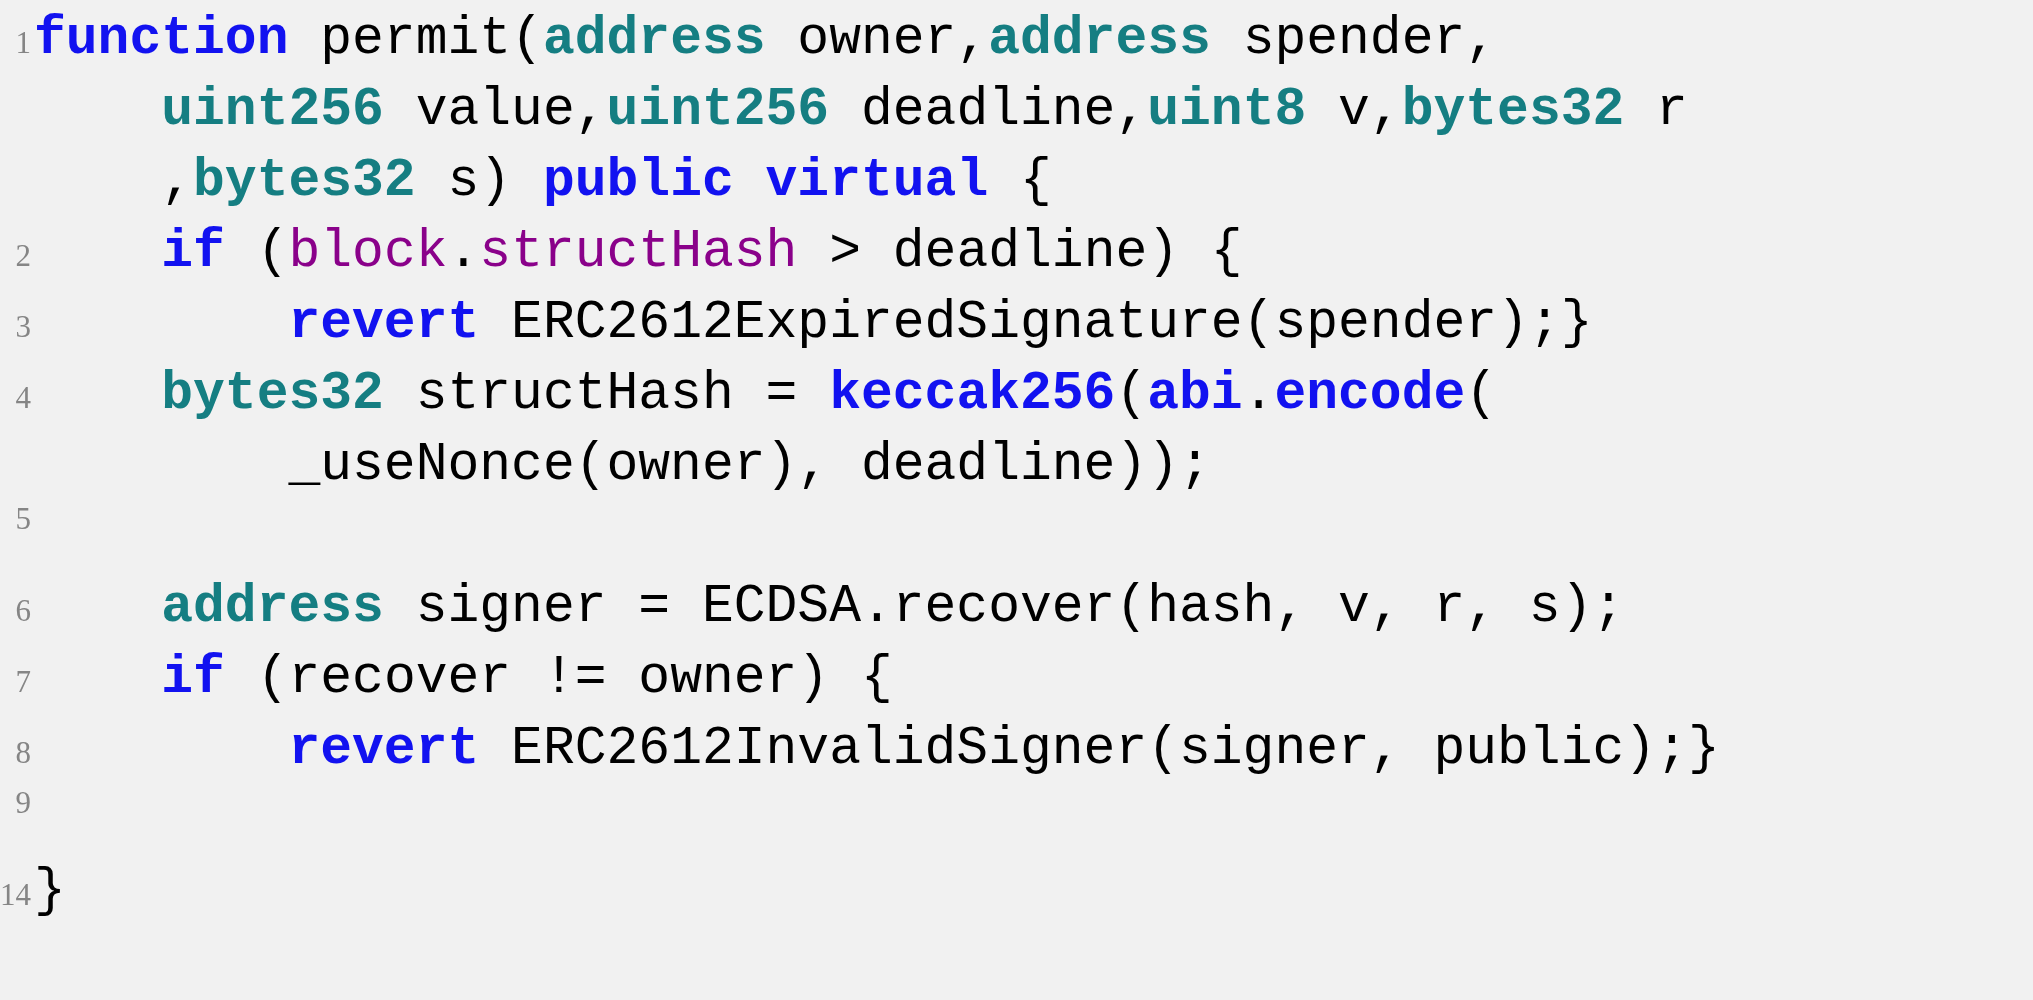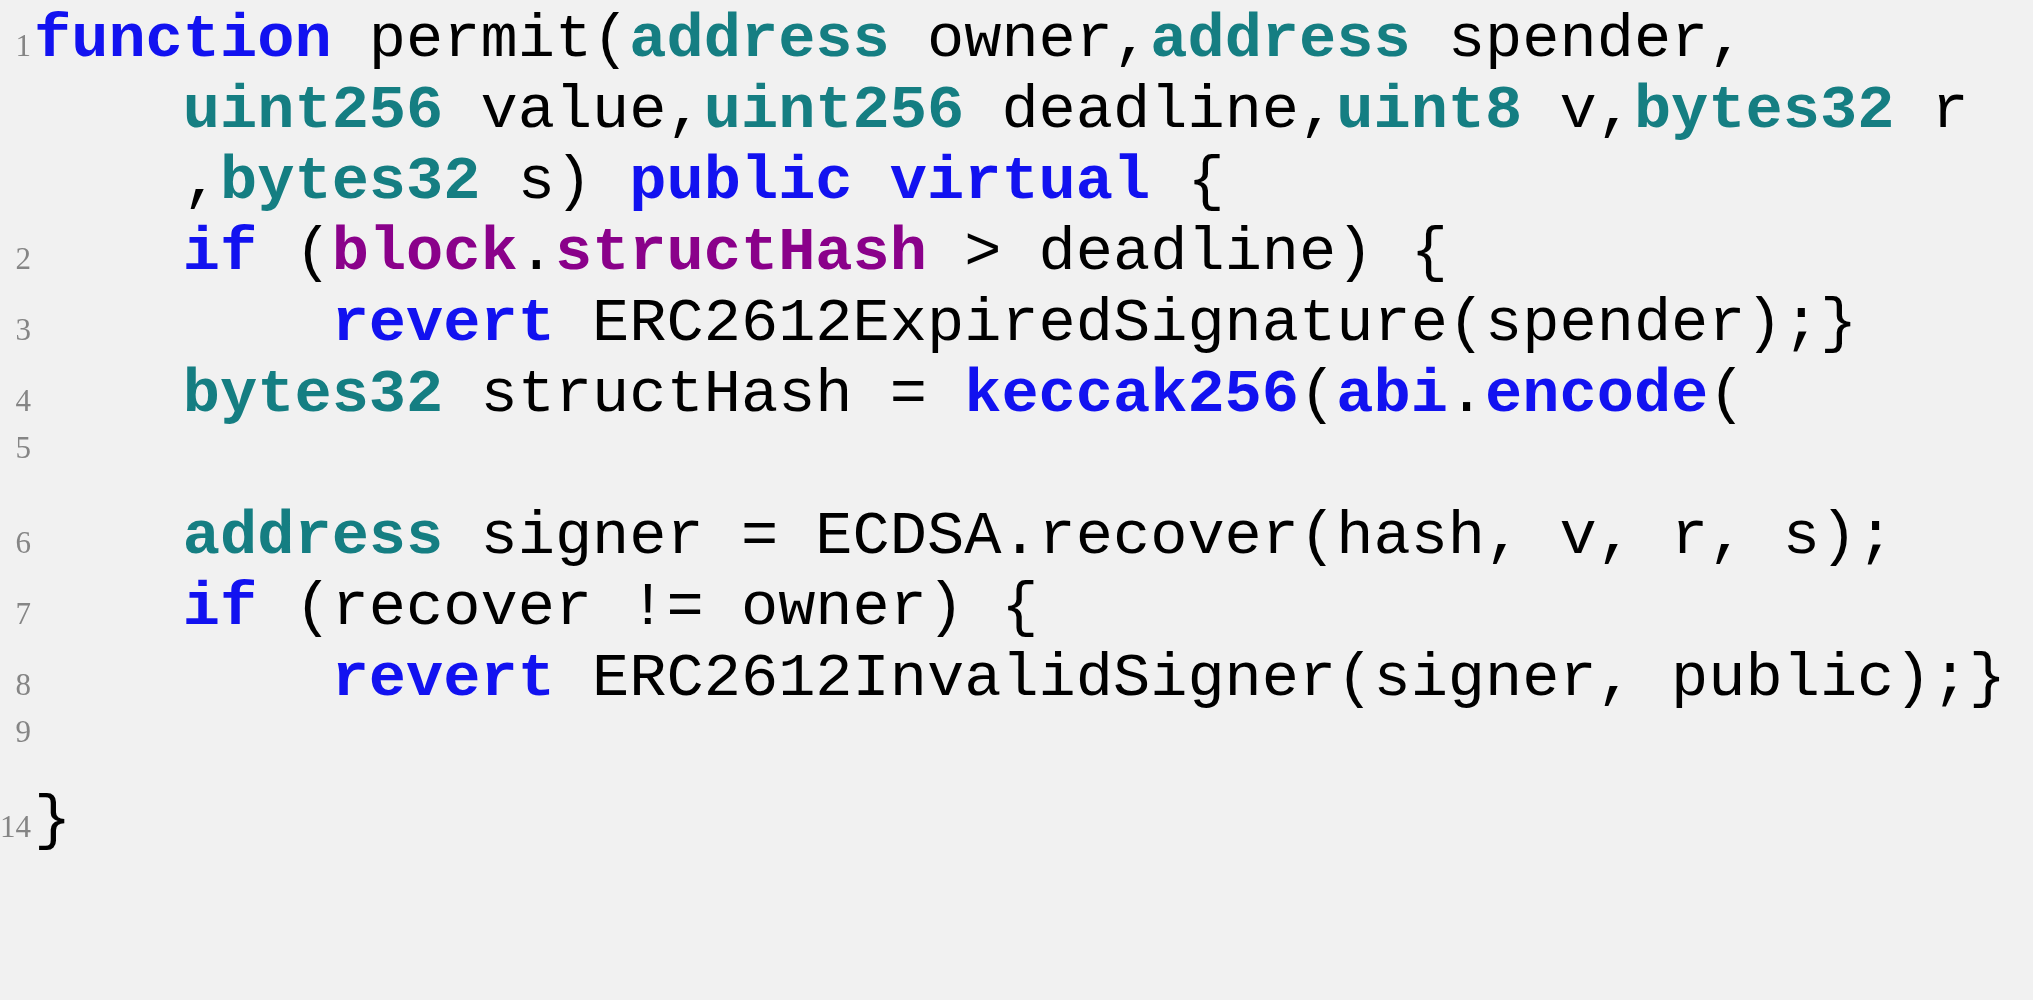--- a/index.html
+++ b/index.html
@@ -31,40 +31,41 @@
     flex: 0 0 34px;
     width: 34px;
     text-align: right;
     padding-right: 3px;
     font-family: "Liberation Serif", serif;
     font-size: 31px;
     color: var(--line-number);
   }
   .code {
     font-family: "Liberation Mono", "DejaVu Sans Mono", monospace;
-    font-size: 62px;
+    font-size: 53px;
     line-height: 71px;
     white-space: pre;
     color: var(--plain);
   }
   .code span { white-space: pre; }
   .tok-plain   { color: var(--plain); font-weight: normal; }
   .tok-keyword { color: var(--keyword); font-weight: bold; }
   .tok-type    { color: var(--type); font-weight: bold; }
-  .tok-magic   { color: var(--magic); font-weight: bold; }
+  .tok-magic   { color: var(--magic); font-weight: normal; }
 </style>
 </head>
 <body>
 
 <div class="listing">
     <div class="line"><span class="num">1</span><span class="code"><span class="tok-keyword">function</span><span class="tok-plain"> permit(</span><span class="tok-type">address</span><span class="tok-plain"> owner,</span><span class="tok-type">address</span><span class="tok-plain"> spender,</span></span></div>
     <div class="line"><span class="num"></span><span class="code"><span class="tok-plain">    </span><span class="tok-type">uint256</span><span class="tok-plain"> value,</span><span class="tok-type">uint256</span><span class="tok-plain"> deadline,</span><span class="tok-type">uint8</span><span class="tok-plain"> v,</span><span class="tok-type">bytes32</span><span class="tok-plain"> r</span></span></div>
     <div class="line"><span class="num"></span><span class="code"><span class="tok-plain">    ,</span><span class="tok-type">bytes32</span><span class="tok-plain"> s) </span><span class="tok-keyword">public</span><span class="tok-plain"> </span><span class="tok-keyword">virtual</span><span class="tok-plain"> {</span></span></div>
     <div class="line"><span class="num">2</span><span class="code"><span class="tok-plain">    </span><span class="tok-keyword">if</span><span class="tok-plain"> (</span><span class="tok-magic">block</span><span class="tok-plain">.</span><span class="tok-magic">structHash</span><span class="tok-plain"> &gt; deadline) {</span></span></div>
     <div class="line"><span class="num">3</span><span class="code"><span class="tok-plain">        </span><span class="tok-keyword">revert</span><span class="tok-plain"> ERC2612ExpiredSignature(spender);}</span></span></div>
     <div class="line"><span class="num">4</span><span class="code"><span class="tok-plain">    </span><span class="tok-type">bytes32</span><span class="tok-plain"> structHash = </span><span class="tok-keyword">keccak256</span><span class="tok-plain">(</span><span class="tok-keyword">abi</span><span class="tok-plain">.</span><span class="tok-keyword">encode</span><span class="tok-plain">(</span></span></div>
+    <div class="line"><span class="num"></span><span class="code"><span class="tok-plain">        _useNonce(owner), deadline));</span></span></div>
     <div class="line"><span class="num">5</span></div>
     <div class="line"><span class="num">6</span><span class="code"><span class="tok-plain">    </span><span class="tok-type">address</span><span class="tok-plain"> signer = ECDSA.recover(hash, v, r, s);</span></span></div>
     <div class="line"><span class="num">7</span><span class="code"><span class="tok-plain">    </span><span class="tok-keyword">if</span><span class="tok-plain"> (recover != owner) {</span></span></div>
     <div class="line"><span class="num">8</span><span class="code"><span class="tok-plain">        </span><span class="tok-keyword">revert</span><span class="tok-plain"> ERC2612InvalidSigner(signer, public);}</span></span></div>
     <div class="line"><span class="num">9</span></div>
     <div class="line"><span class="num">14</span><span class="code"><span class="tok-plain">}</span></span></div>
   </div>
 
 </body></html>

